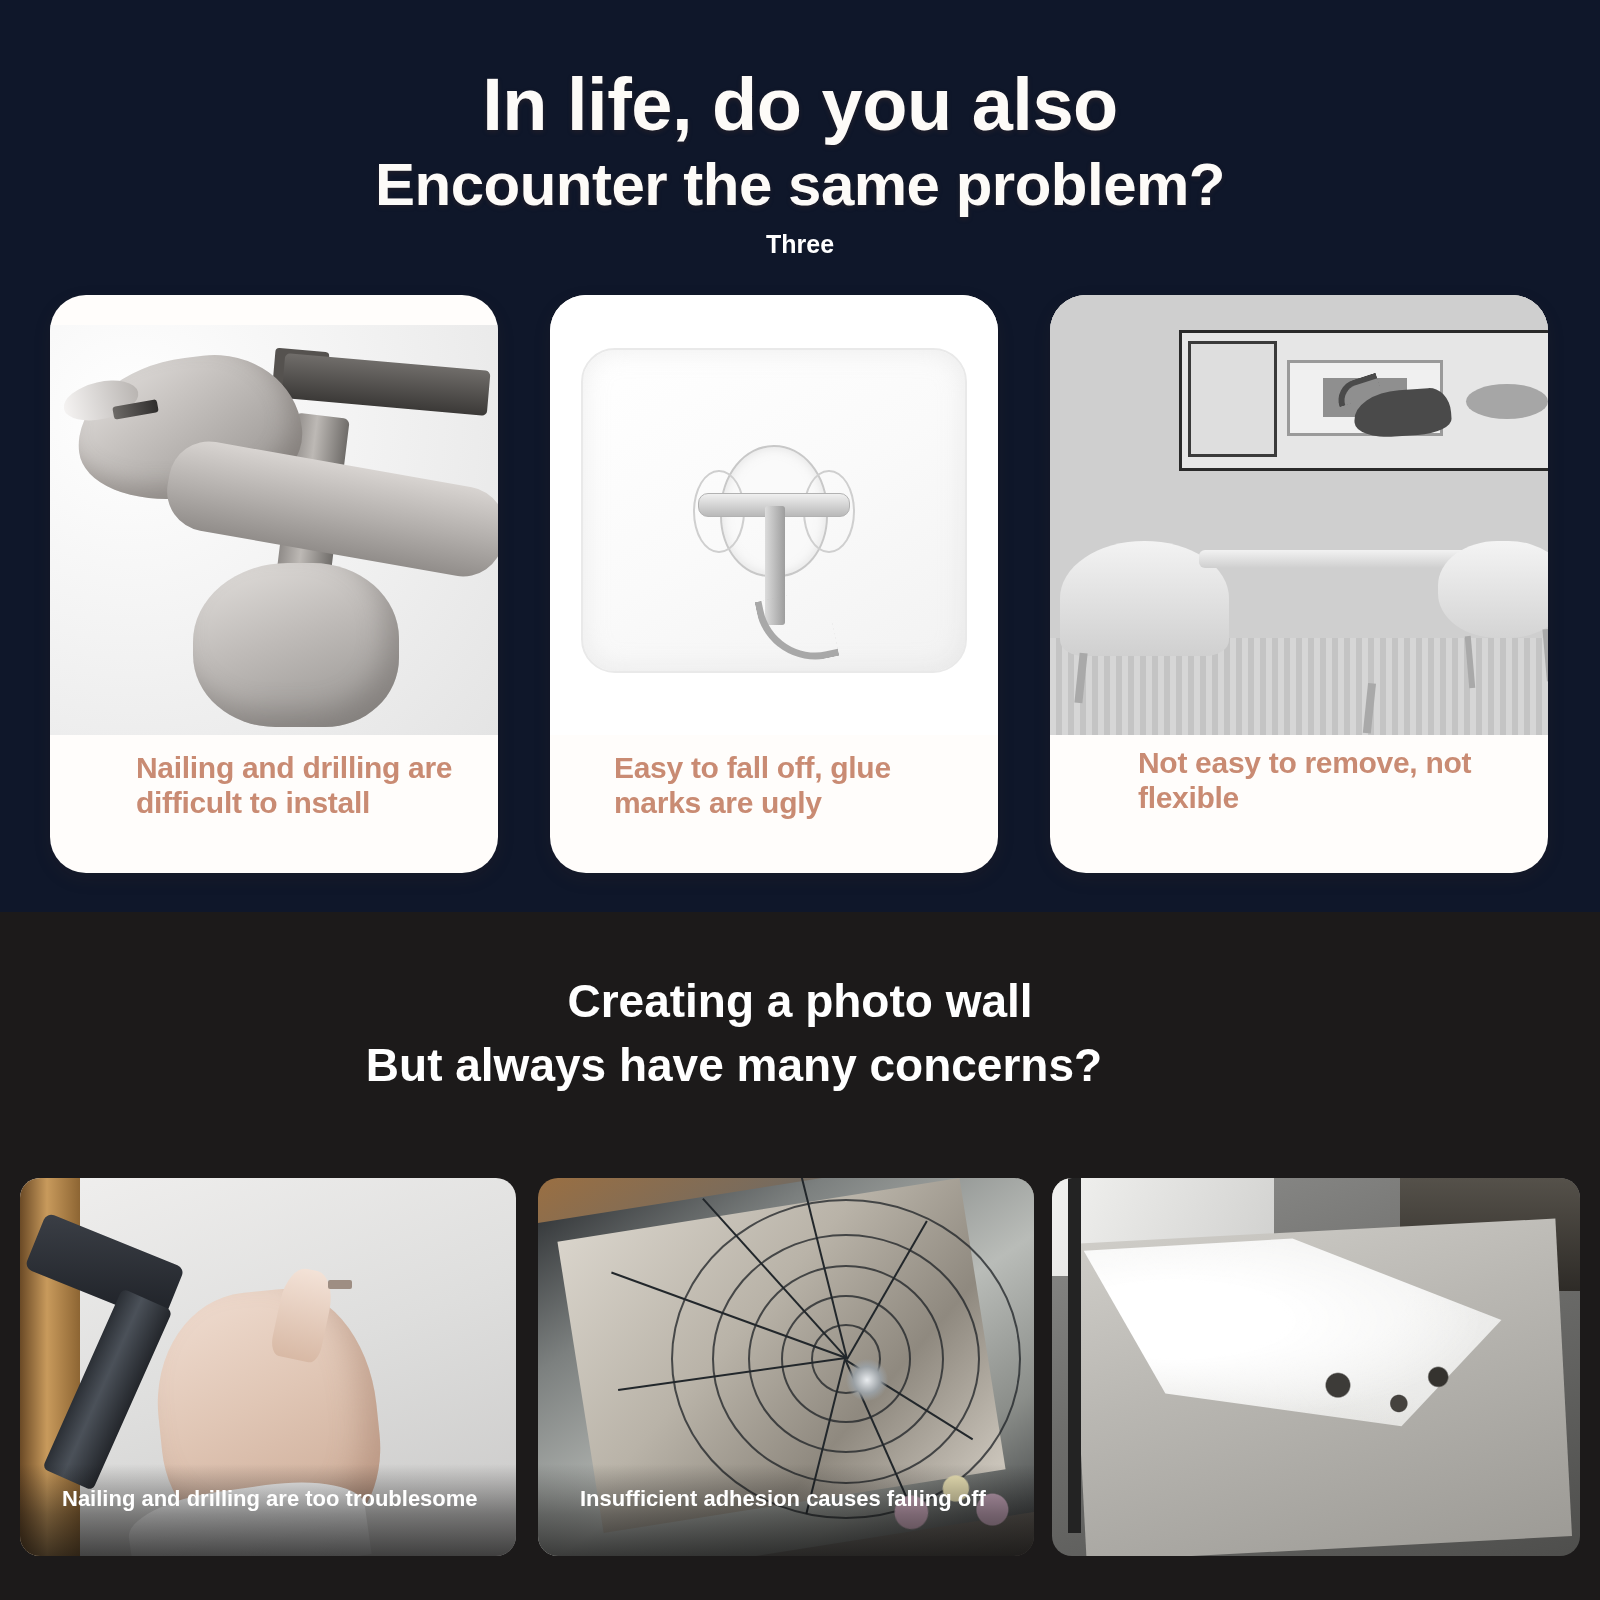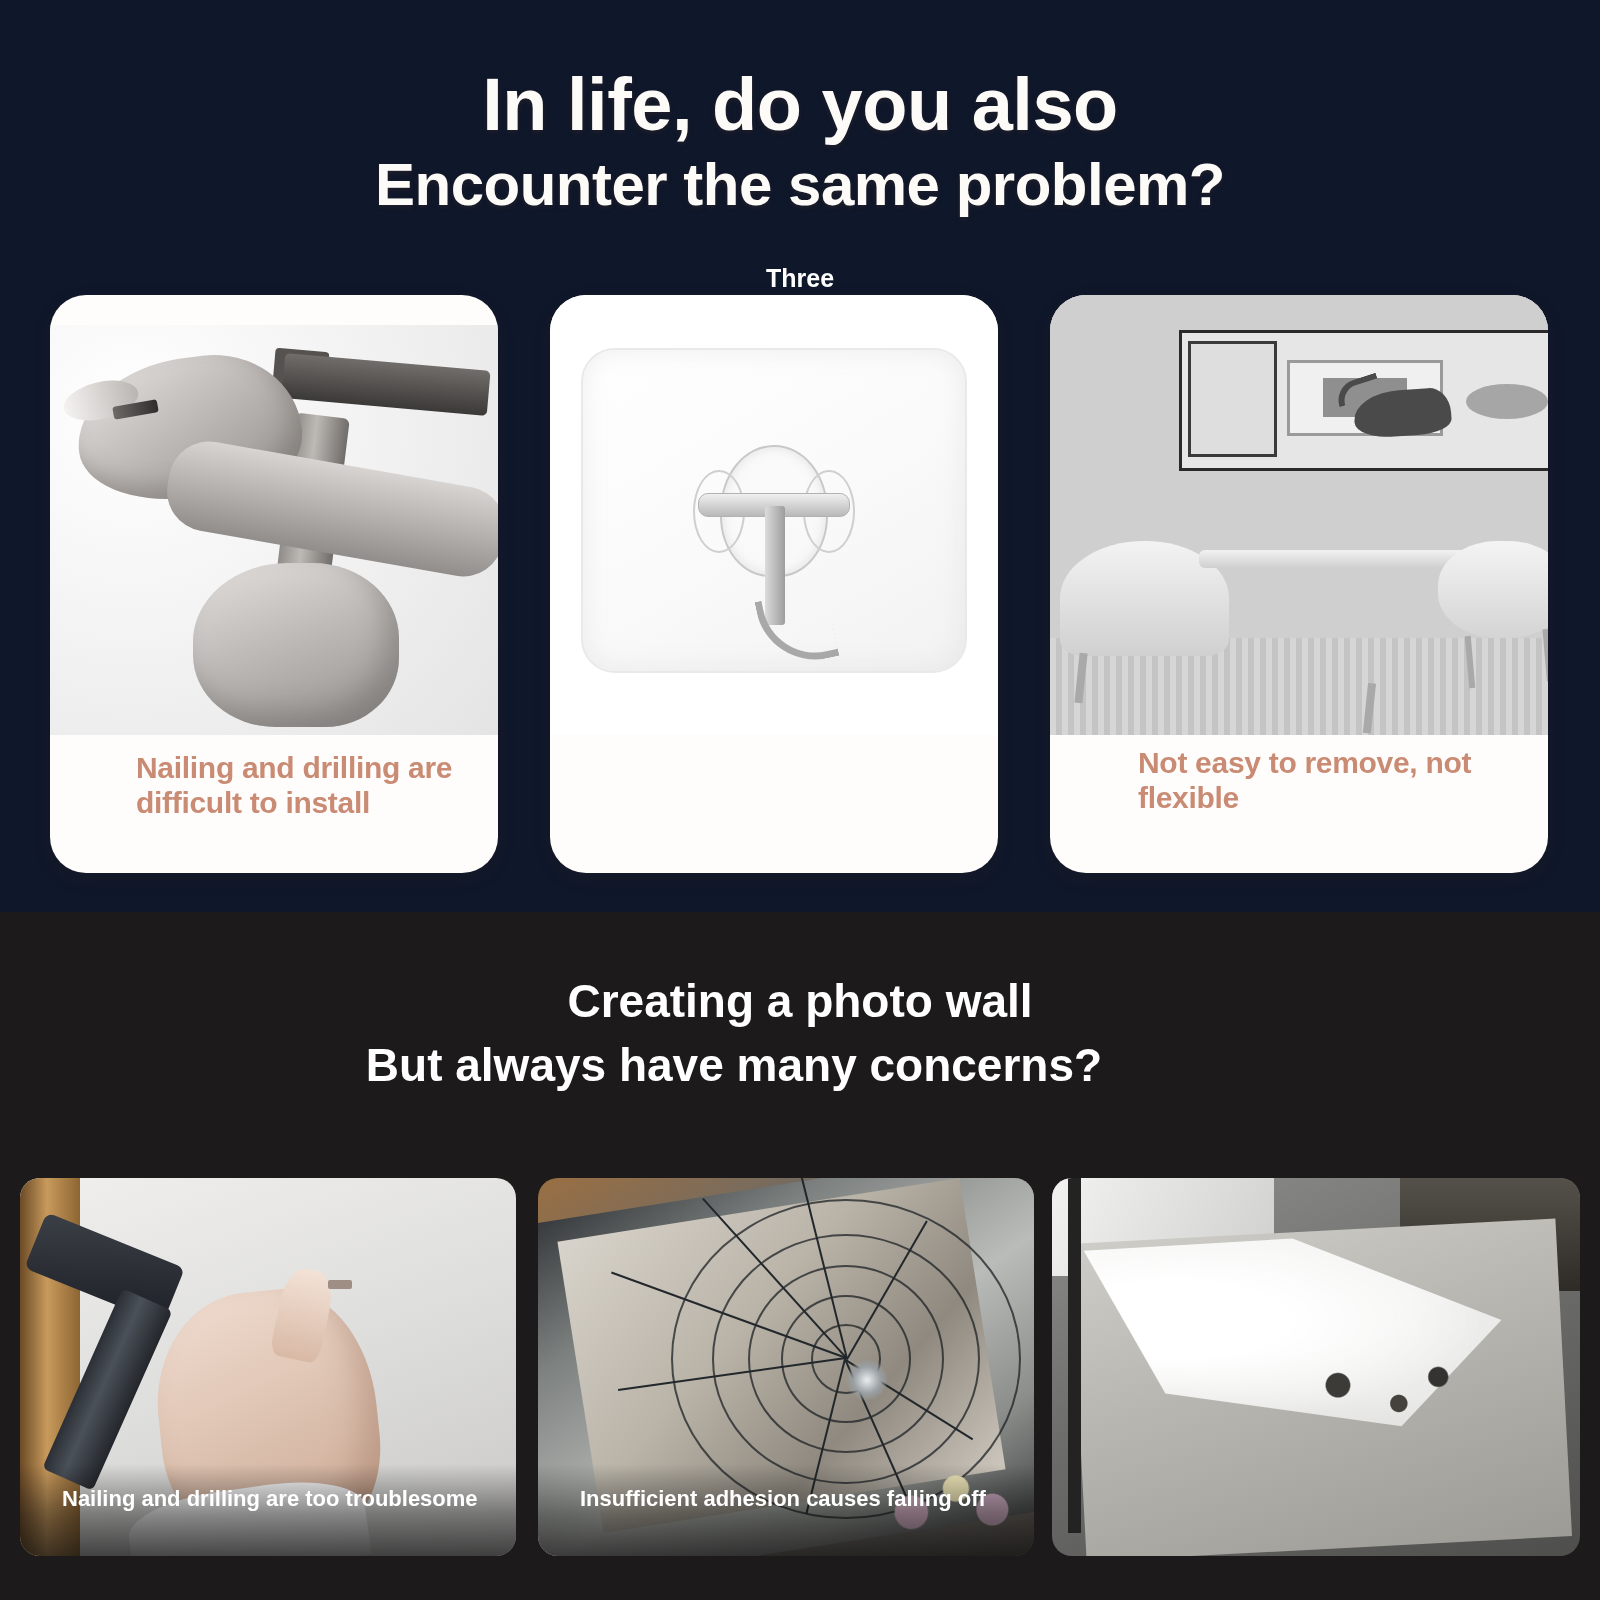--- a/index.html
+++ b/index.html
@@ -24,21 +24,21 @@
   }
   .headline-2{
     position:absolute; left:0; top:150px; width:1600px;
     text-align:center; color:#fdfbf8;
     font-size:60px; font-weight:bold; letter-spacing:-0.5px;
     text-shadow:0 2px 5px rgba(90,55,40,.25);
   }
   .subhead{
     position:absolute; left:0; top:230px; width:1600px;
     text-align:center; color:#ffffff;
-    font-size:25px; font-weight:bold;margin-top:34px;
+    font-size:25px; font-weight:bold;
   }
 
   .card{
     position:absolute; top:295px; height:578px;
     background:#fffdfb; border-radius:36px; overflow:hidden;
     box-shadow:0 6px 18px rgba(80,48,34,.12);
   }
   .card.c1{ left:50px;   width:448px; }
   .card.c2{ left:550px;  width:448px; }
   .card.c3{ left:1050px; width:498px; }
@@ -363,20 +363,21 @@
     <div class="card c2">
       <div class="card-photo">
         <div class="ph-hook">
           <div class="hook-pad"></div>
           <div class="hook-flower"></div>
           <div class="hook-bar"></div>
           <div class="hook-stem"></div>
           <div class="hook-curve"></div>
         </div>
       </div>
+      <div class="card-caption">Easy to fall off, glue marks are ugly</div>
     </div>
 
     <div class="card c3">
       <div class="card-photo">
         <div class="ph-room">
           <div class="room-wall"></div>
           <div class="room-floor"></div>
           <div class="art-frame">
             <div class="art-inner"></div>
             <div class="art-pic">

